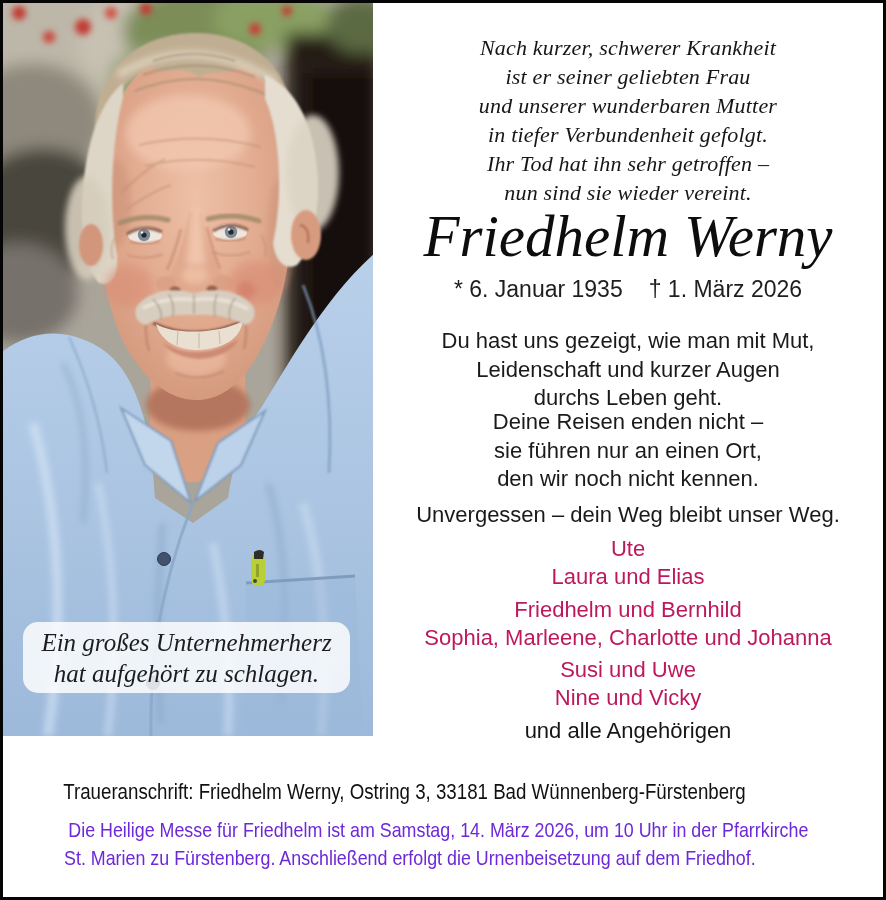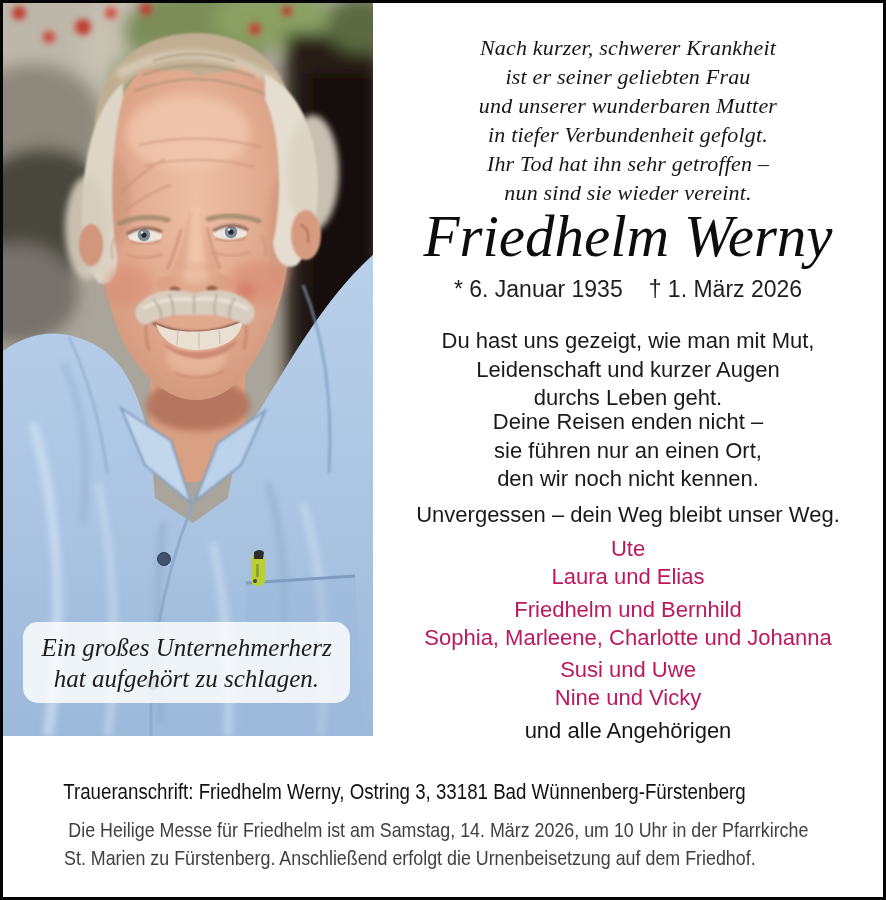--- a/index.html
+++ b/index.html
@@ -4,21 +4,21 @@
 <style>
   html,body{margin:0;padding:0;background:#ffffff;}
   .sheet{
     position:relative;width:886px;height:900px;box-sizing:border-box;
     border:3px solid #050505;background:#ffffff;overflow:hidden;
     font-family:"Liberation Sans", sans-serif;color:#141414;
   }
   .photo-wrap{position:absolute;left:0;top:0;width:370px;height:733px;overflow:hidden;}
   .photo-wrap svg{display:block;width:370px;height:733px;}
   .caption-box{
-    position:absolute;left:20px;top:619px;width:327px;height:81px;
+    position:absolute;left:20px;top:619px;width:327px;height:71px;
     background:rgba(255,255,255,0.83);border-radius:15px;
     display:flex;flex-direction:column;justify-content:center;align-items:center;
     font-family:"Liberation Serif", serif;font-style:italic;
     font-size:25px;line-height:31px;color:#1c1c1c;text-align:center;
   }
   .right-col{position:absolute;left:370px;top:0;width:510px;height:760px;text-align:center;}
   .abs{position:absolute;left:0;width:100%;}
   .opening-verse{top:30px;font-family:"Liberation Serif", serif;font-style:italic;
     font-size:22px;line-height:29px;color:#161616;letter-spacing:0.2px;}
   .deceased-name{top:205px;font-family:"Liberation Serif", serif;font-style:italic;
@@ -29,21 +29,21 @@
   .verse1{top:324px;}
   .verse2{top:405px;}
   .remembrance{top:499px;font-size:22px;color:#1a1a1a;}
   .mgroup{font-size:22px;line-height:28px;color:#be185d;}
   .mg1{top:532px;}
   .mg2{top:593px;}
   .mg3{top:653px;}
   .mclosing{top:715px;font-size:22px;color:#151515;}
   .condensed{display:inline-block;transform:scaleX(0.85);transform-origin:50% 0;white-space:nowrap;}
   .address{position:absolute;left:0;top:776px;width:712px;font-size:22px;color:#111;}
-  .service{position:absolute;left:0;top:813px;width:856px;font-size:21px;line-height:27.5px;color:#404040;}
+  .service{position:absolute;left:0;top:813px;width:856px;font-size:21px;line-height:27.5px;color:#6d28d9;}
 </style>
 </head>
 <body>
 
 <div class="sheet">
 
   <div class="photo-wrap">
     <svg viewBox="0 0 370 733" xmlns="http://www.w3.org/2000/svg">
       <defs>
         <filter id="b8" x="-40%" y="-40%" width="180%" height="180%">

